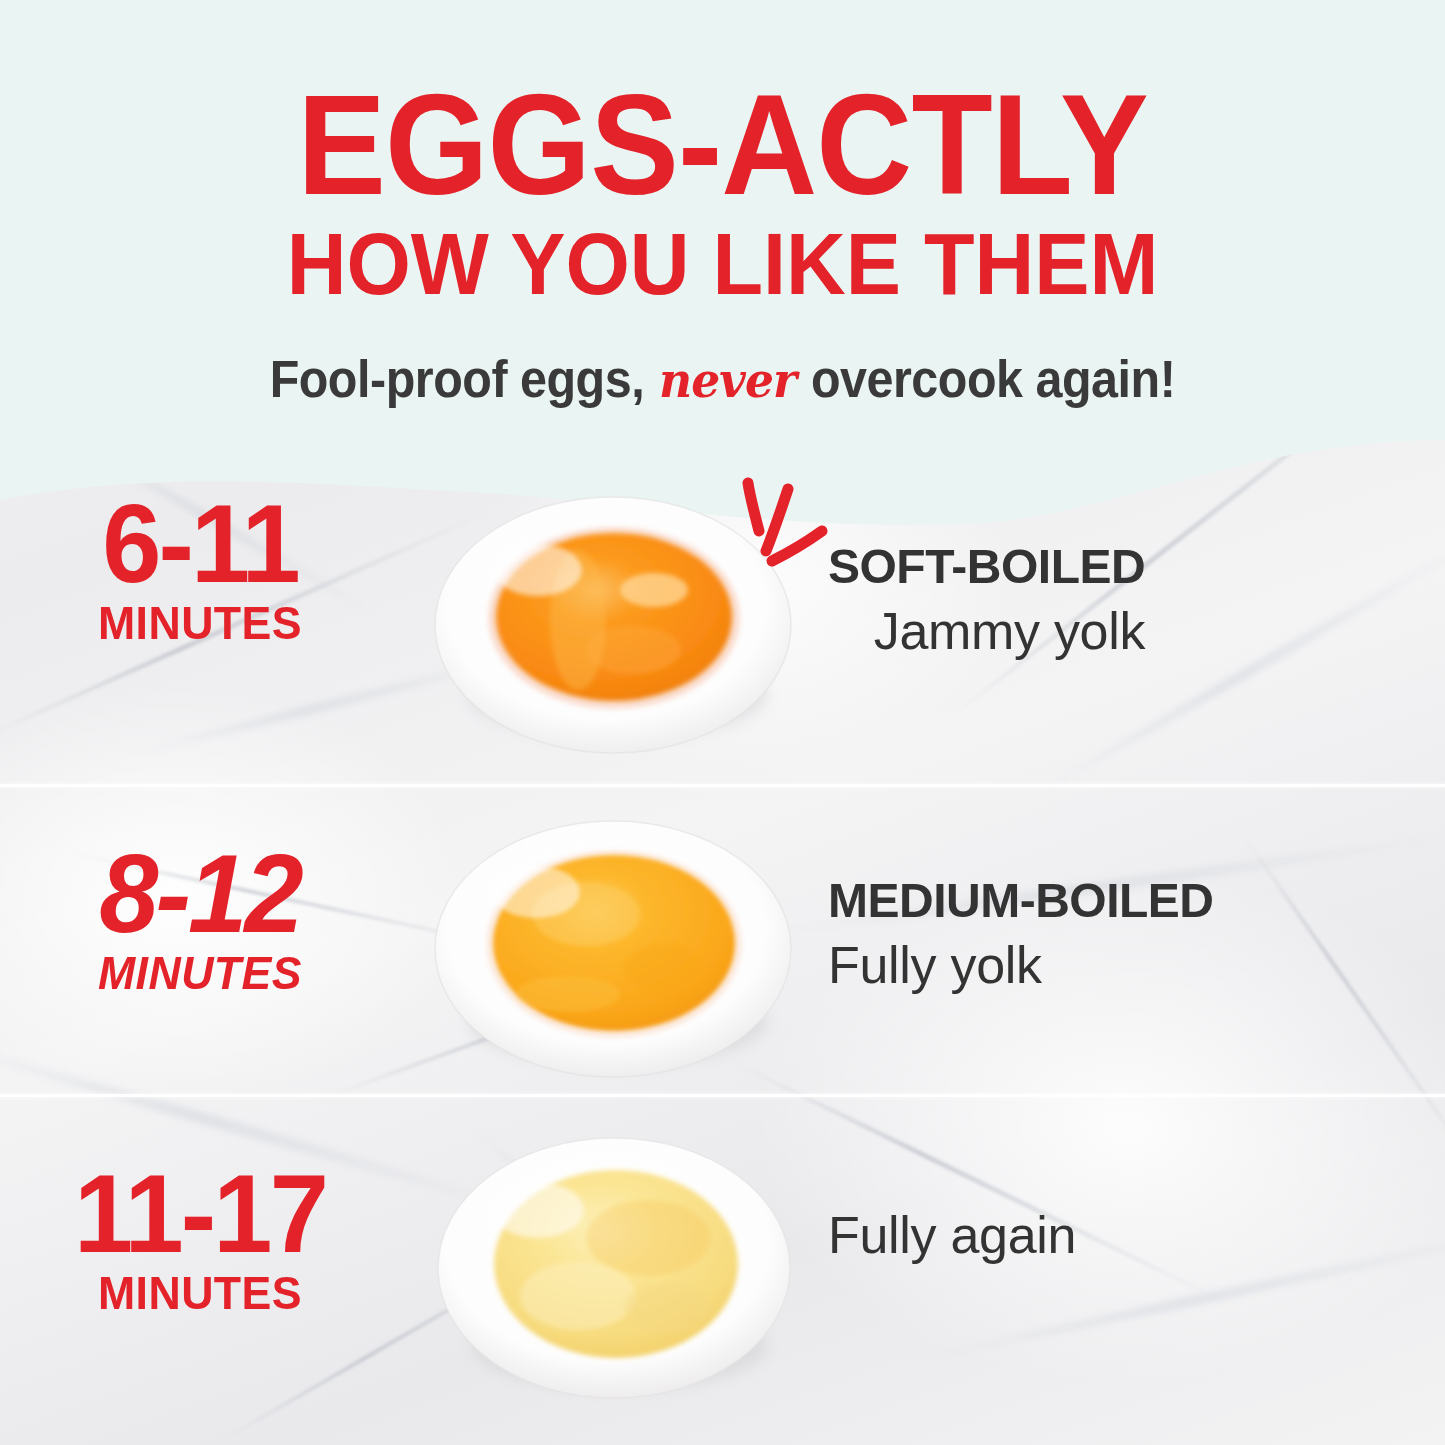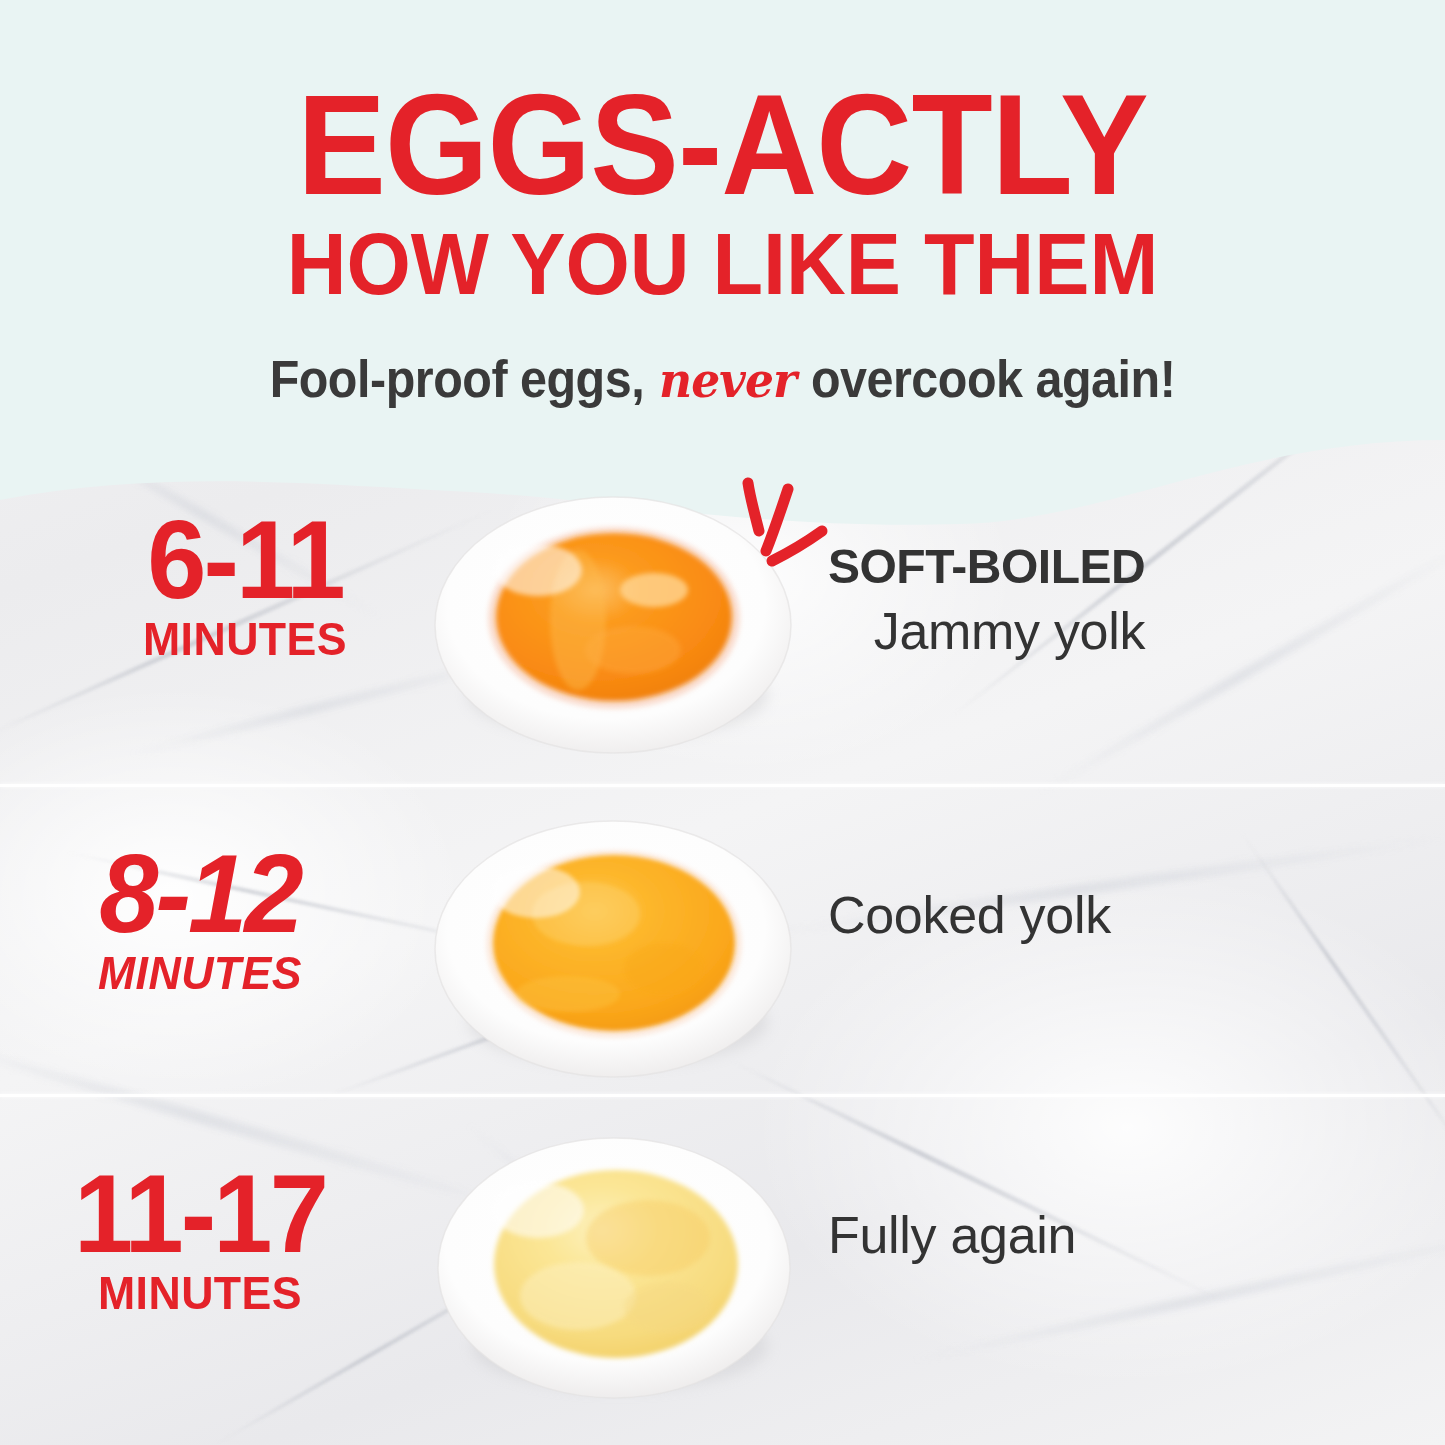--- a/index.html
+++ b/index.html
@@ -218,21 +218,21 @@
     <h2 class="title-sub">HOW YOU LIKE THEM</h2>
     <p class="tagline">
       <span>Fool-proof eggs,</span>
       <span class="never">never</span>
       <span>overcook again!</span>
     </p>
   </div>
 
   <div class="row row-1">
 
-    <div class="time-block" style="top: 40px; padding-left: 45px;">
+    <div class="time-block" style="top: 24px;">
       <div class="time-range">6-11</div>
       <div class="time-unit">MINUTES</div>
     </div>
 
     <div class="egg" style="left: 418px; top: 10px;">
       <svg width="390" height="290" viewBox="0 0 390 290" xmlns="http://www.w3.org/2000/svg">
         <defs>
           <radialGradient id="white1" cx="48%" cy="42%" r="62%">
             <stop offset="0%" stop-color="#ffffff"></stop>
             <stop offset="72%" stop-color="#fdfdfd"></stop>
@@ -313,21 +313,22 @@
         <ellipse cx="196" cy="140" rx="128" ry="94" fill="#f9c5a2" opacity="0.32" filter="url(#blur2)"></ellipse>
         <ellipse cx="196" cy="139" rx="121" ry="88" fill="url(#yolk2)" filter="url(#blur2)"></ellipse>
         <ellipse cx="168" cy="110" rx="54" ry="32" fill="#FDD06A" opacity="0.45" filter="url(#blur2)"></ellipse>
         <ellipse cx="246" cy="165" rx="40" ry="26" fill="#F9A818" opacity="0.38" filter="url(#blur2)"></ellipse>
         <ellipse cx="150" cy="190" rx="52" ry="18" fill="#FDC94C" opacity="0.32" filter="url(#blur2)"></ellipse>
         <ellipse cx="118" cy="88" rx="44" ry="26" fill="#ffffff" opacity="0.5" filter="url(#blur2)"></ellipse>
       </svg>
     </div>
 
     <div class="label-block" style="left: 828px; top: 90px;">
-      <div class="label-desc">Cooked yolk</div>
+      <div class="label-title">MEDIUM-BOILED</div>
+      <div class="label-desc">Fully yolk</div>
     </div>
   </div>
 
   <div class="divider d2"></div>
 
   <div class="row row-3">
 
     <div class="time-block" style="top: 68px;">
       <div class="time-range">11-17</div>
       <div class="time-unit">MINUTES</div>

